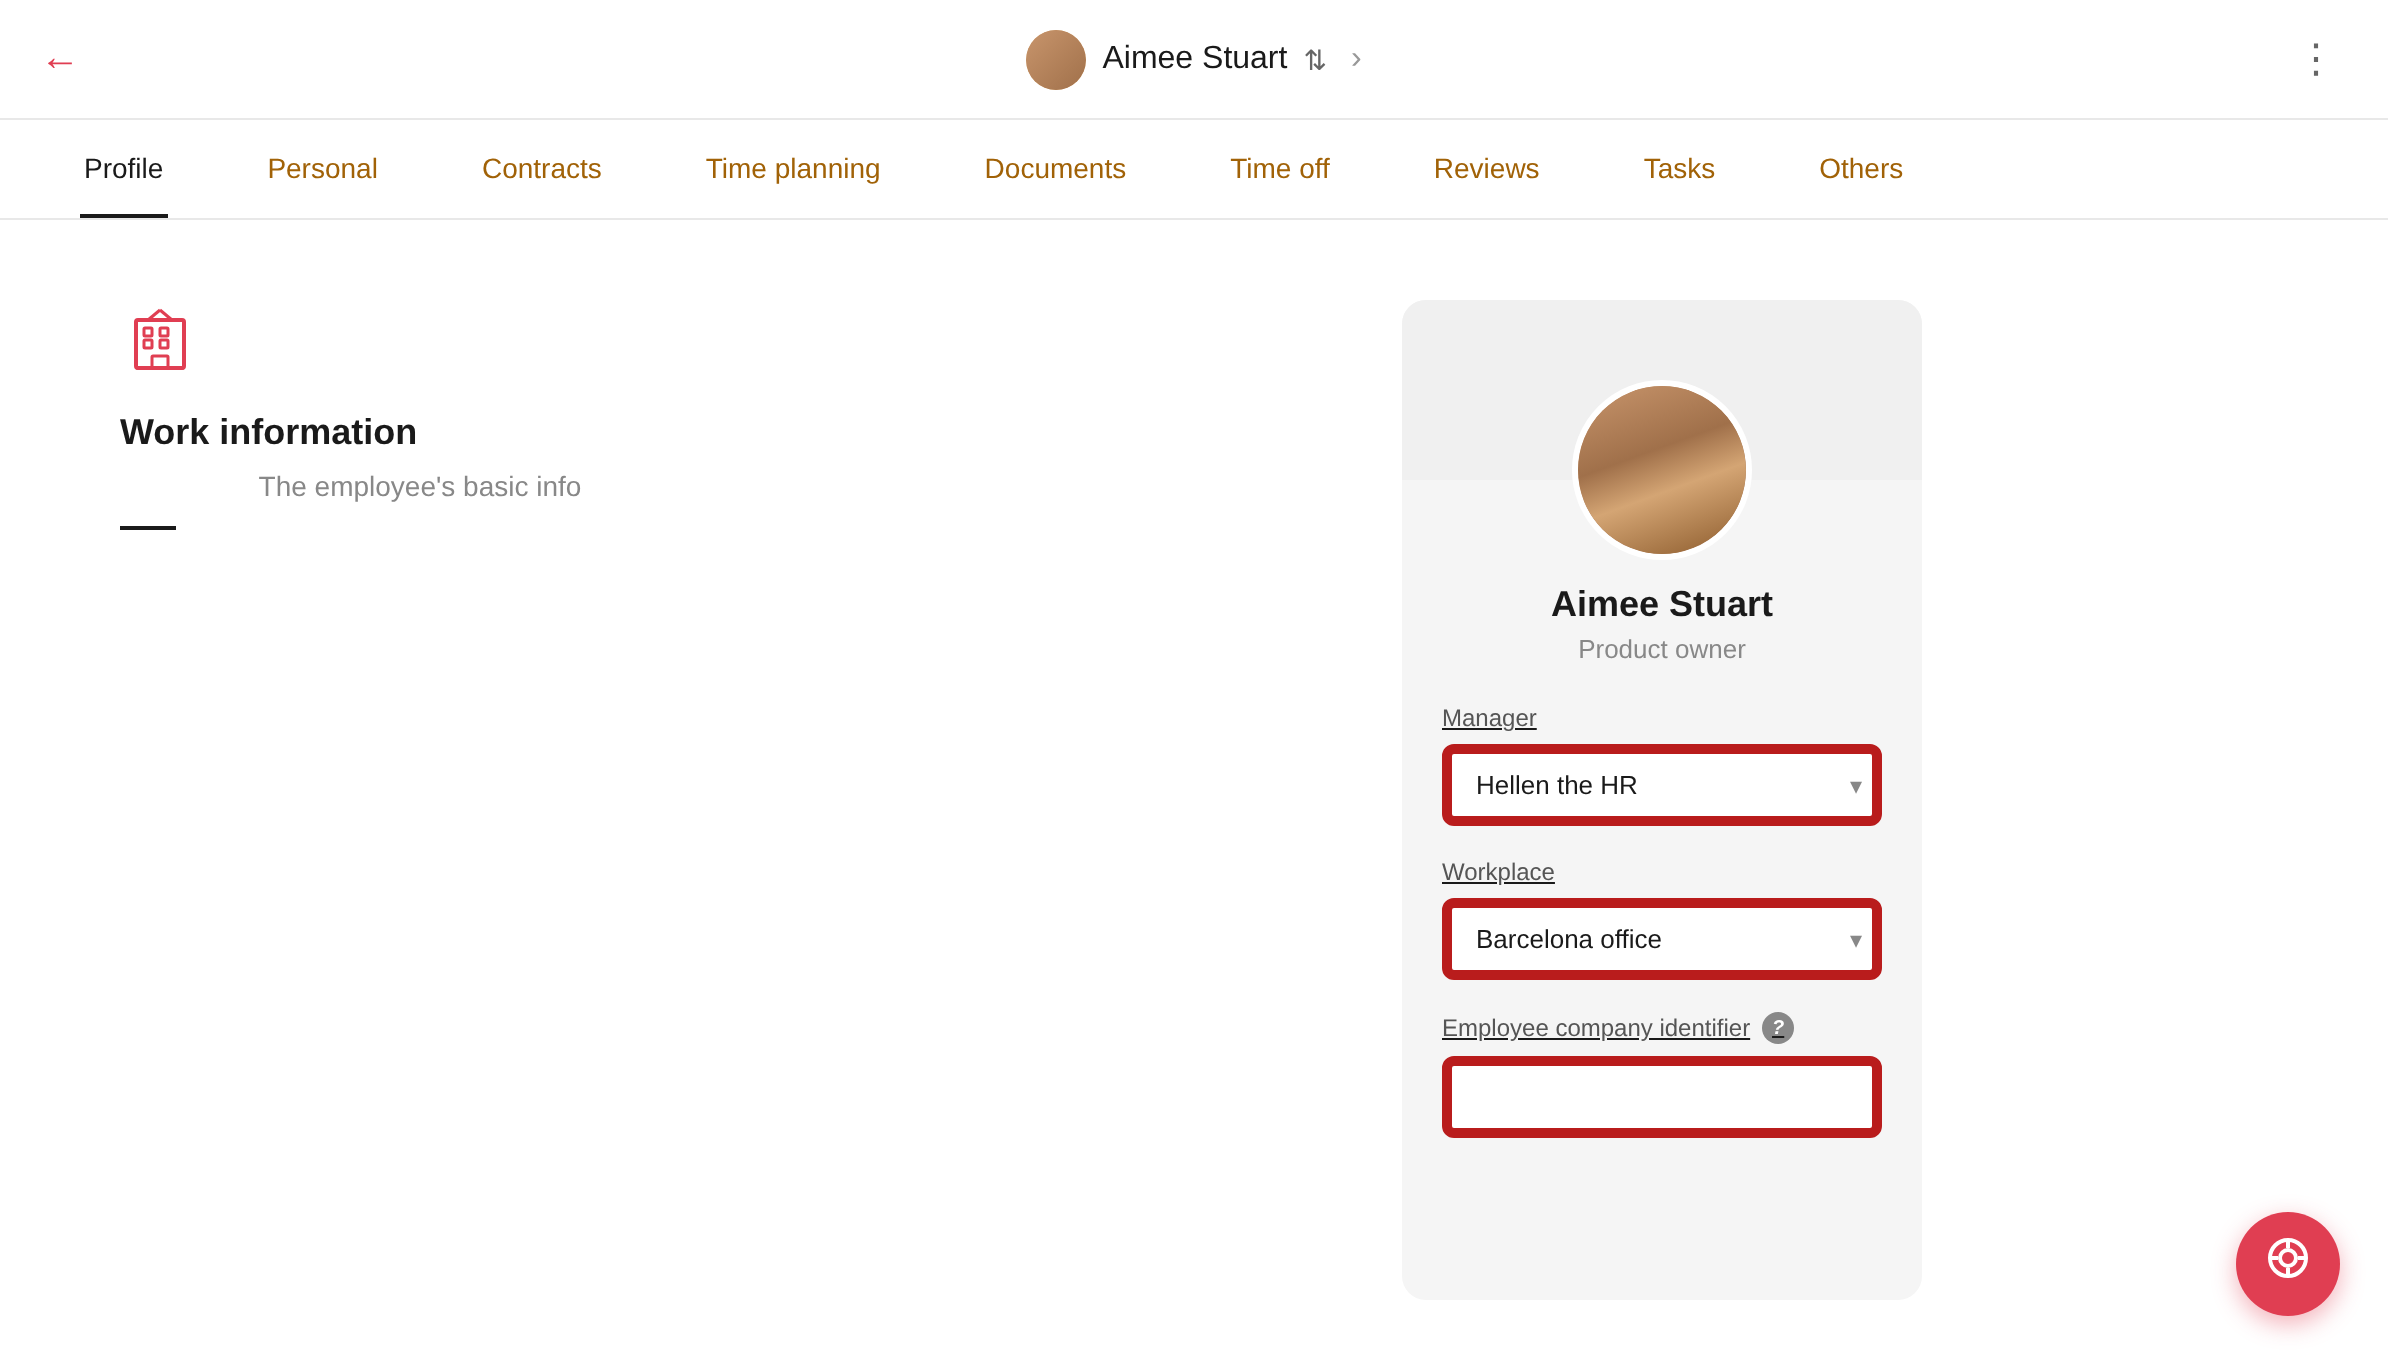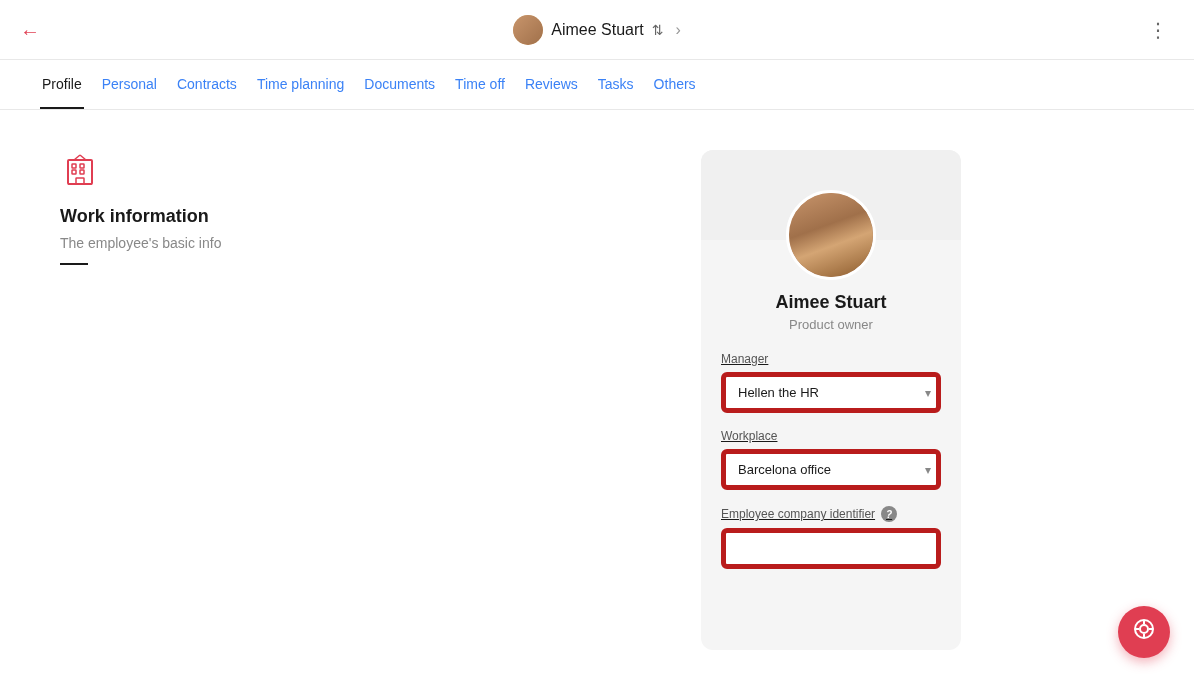--- a/index.html
+++ b/index.html
@@ -35,24 +35,24 @@
     .more-btn {
       position: absolute; right: 20px; cursor: pointer;
       background: none; border: none; font-size: 20px; color: #666;
       display: flex; align-items: center; justify-content: center;
       width: 32px; height: 32px; border-radius: 50%;
     }
 
     
     .tab-nav {
       display: flex; align-items: center; border-bottom: 1px solid #e8e8e8;
-      padding: 0 40px; gap: 16px; height: 50px;
+      padding: 0 40px; gap: 48px; height: 50px;
     }
     .tab-item {
-      font-size: 14px; color: #3b82f6; cursor: pointer; padding: 0 2px;
+      font-size: 14px; color: #a16207; cursor: pointer; padding: 0 2px;
       height: 100%; display: flex; align-items: center;
       border-bottom: 2px solid transparent; text-decoration: none;
     }
     .tab-item.active { color: #1a1a1a; font-weight: 500; border-bottom: 2px solid #1a1a1a; }
 
     
     .main-content {
       display: flex; height: calc(682px - 110px); overflow-y: auto; gap: 48px;
     }
 
@@ -60,21 +60,21 @@
     .left-section {
       width: 420px; flex-shrink: 0; padding: 40px 60px;
     }
     .section-icon {
       width: 40px; height: 40px; margin-bottom: 16px;
     }
     .section-title {
       font-size: 18px; font-weight: 600; color: #1a1a1a; margin-bottom: 8px;
     }
     .section-subtitle {
-      font-size: 14px; color: #888; margin-bottom: 12px;
+      font-size: 14px; color: #888; margin-bottom: 12px; text-align: center;
     }
     .section-divider {
       width: 28px; height: 2px; background: #1a1a1a;
     }
 
     
     .right-section {
       flex: 1; padding: 40px 40px;
       display: flex; justify-content: center;
     }

